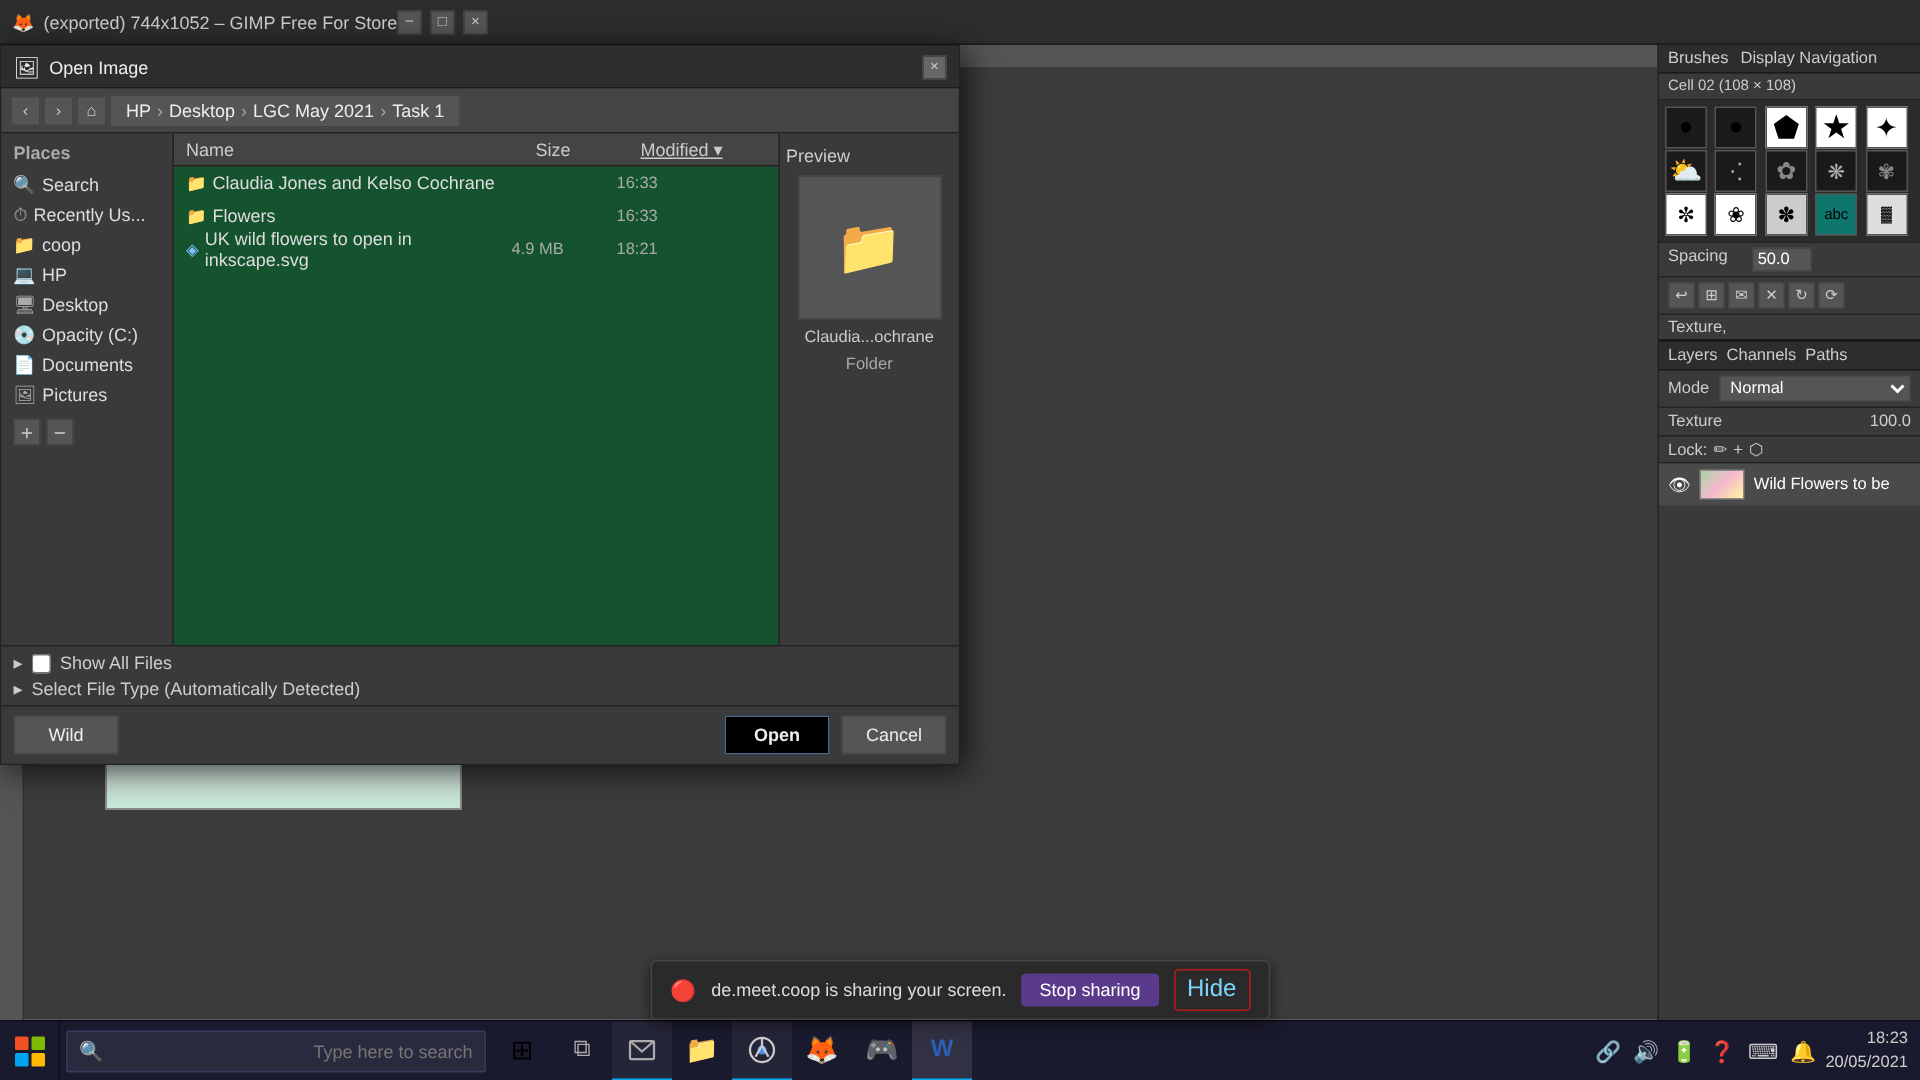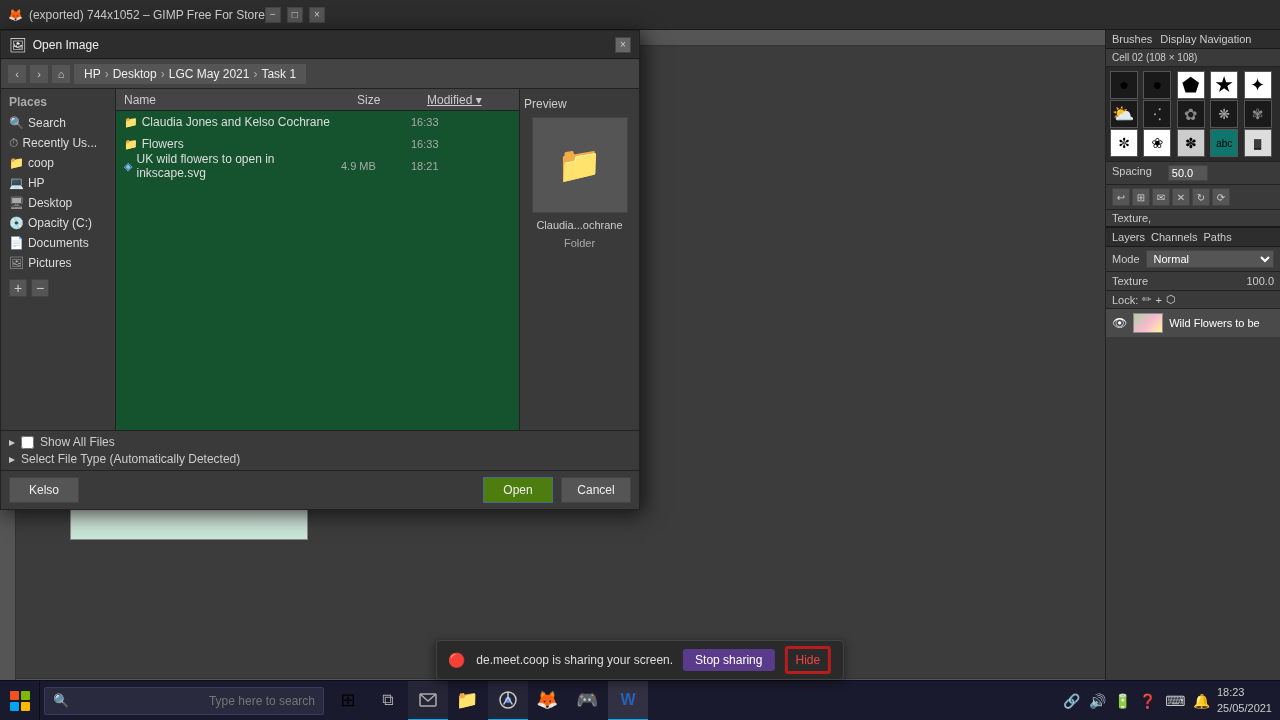--- a/index.html
+++ b/index.html
@@ -443,21 +443,21 @@
     .dlg-btn {
       min-width: 70px;
       height: 26px;
       background: #555;
       border: 1px solid #444;
       color: #eee;
       font-size: 12px;
       cursor: pointer;
       display: flex; align-items: center; justify-content: center;
     }
-    .dlg-btn.primary { background: #4d7c0f; border-color: #4a6a8a; }
+    .dlg-btn.primary { background: #000000; border-color: #4a6a8a; font-weight: bold; }
     #help-btn {
       margin-right: auto;
     }
 
     
     #taskbar {
       position: absolute;
       bottom: 0; left: 0; right: 0;
       height: 40px;
       background: #1a1a2e;
@@ -515,20 +515,21 @@
 
     #taskbar-right {
       margin-left: auto;
       display: flex; align-items: center;
       gap: 4px;
       padding: 0 8px;
     }
     .tray-icon { color: #ccc; font-size: 14px; cursor: pointer; padding: 2px; }
     #taskbar-time {
       color: #ccc; font-size: 11px;
+      text-align: right;
       line-height: 1.4;
       cursor: pointer;
     }
 
     
     #screen-share-bar {
       position: absolute;
       bottom: 40px; left: 50%;
       transform: translateX(-50%);
       background: #2a2a2a;
@@ -548,25 +549,25 @@
       background: #5a3a8a;
       color: #fff;
       border: none;
       border-radius: 3px;
       padding: 4px 12px;
       font-size: 12px;
       cursor: pointer;
     }
     #hide-btn {
       background: transparent;
-      color: #ef4444;
-      border: 3px solid #b91c1c;
+      color: #7dd3fc;
+      border: 1px solid #b91c1c;
       border-radius: 3px;
       padding: 4px 8px;
-      font-size: 12px;
+      font-size: 16px;
       cursor: pointer;
     }
   </style>
 </head>
 <body>
 
 <div id="gimp-bg"></div>
 
 <div id="gimp-titlebar">
   <span style="margin-right:6px;">🦊</span>
@@ -795,21 +796,21 @@
           <span>▸</span>
           <input type="checkbox" style="">
           <span>Show All Files</span>
         </div>
         <div class="option-row">
           <span>▸</span>
           <span>Select File Type (Automatically Detected)</span>
         </div>
       </div>
       <div id="dialog-buttons">
-        <button class="dlg-btn" id="help-btn">Kelso</button>
+        <button class="dlg-btn" id="help-btn">Wild</button>
         <button class="dlg-btn primary">Open</button>
         <button class="dlg-btn">Cancel</button>
       </div>
     </div>
   </div>
 </div>
 
 <div id="screen-share-bar">
   <span id="share-icon">🔴</span>
   <span id="share-text">de.meet.coop is sharing your screen.</span>
@@ -856,16 +857,16 @@
 
   <div id="taskbar-right">
     <span class="tray-icon">🔗</span>
     <span class="tray-icon">🔊</span>
     <span class="tray-icon">🔋</span>
     <span class="tray-icon">❓</span>
     <span class="tray-icon">⌨</span>
     <span class="tray-icon">🔔</span>
     <div id="taskbar-time">
       <div>18:23</div>
-      <div>25/05/2021</div>
+      <div>20/05/2021</div>
     </div>
   </div>
 </div>
 
 </body></html>

